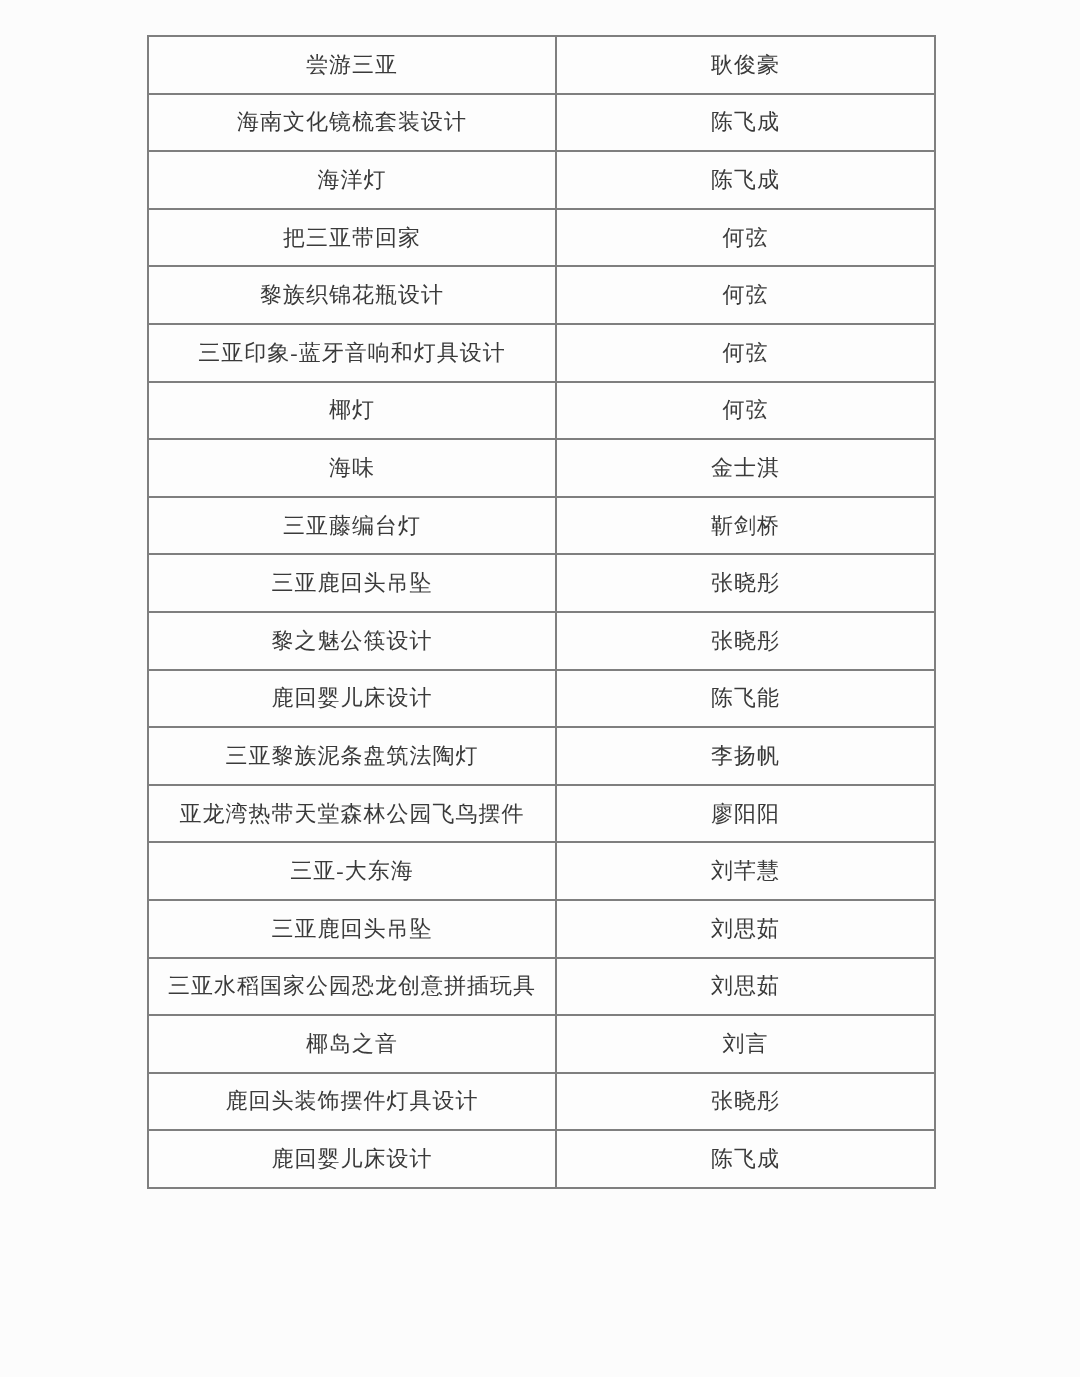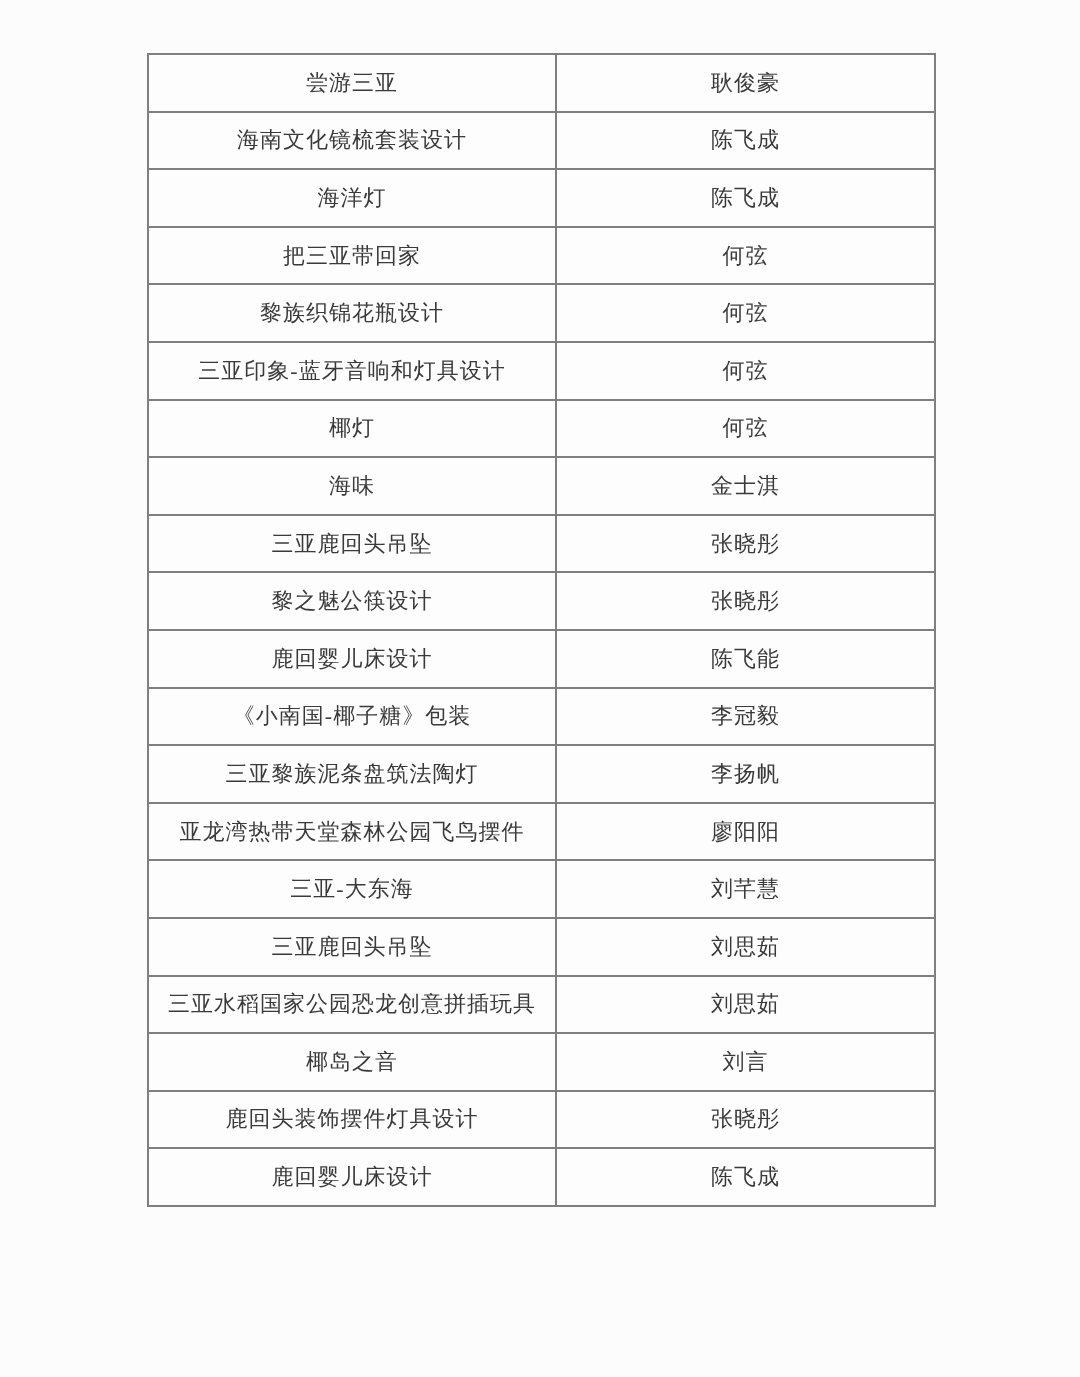--- a/index.html
+++ b/index.html
@@ -10,21 +10,21 @@
     width: 1080px;
     height: 1377px;
     background: #fcfcfc;
     font-family: "Liberation Serif", "DejaVu Serif", serif;
     position: relative;
     overflow: hidden;
   }
   .doc-table {
     position: absolute;
     left: 147px;
-    top: 53px;
+    top: 35px;
     width: 787px;
     border-collapse: collapse;
     table-layout: fixed;
   }
   .doc-table td {
     border: 2px solid #7f7f7f;
     height: 55.6px; 
     text-align: center;
     vertical-align: middle;
     font-size: 22px;
@@ -81,41 +81,41 @@
   <tr>
     <td>椰灯</td>
     <td>何弦</td>
   </tr>
 
   <tr>
     <td>海味</td>
     <td>金士淇</td>
   </tr>
 
+  <tr>
+    <td>三亚藤编台灯</td>
+    <td>靳剑桥</td>
+  </tr>
 
 
   <tr>
     <td>三亚鹿回头吊坠</td>
     <td>张晓彤</td>
   </tr>
 
   <tr>
     <td>黎之魅公筷设计</td>
     <td>张晓彤</td>
   </tr>
 
   <tr>
     <td>鹿回婴儿床设计</td>
     <td>陈飞能</td>
   </tr>
 
-  <tr>
-    <td>《小南国-椰子糖》包装</td>
-    <td>李冠毅</td>
-  </tr>
 
   <tr>
     <td>三亚黎族泥条盘筑法陶灯</td>
     <td>李扬帆</td>
   </tr>
 
   <tr>
     <td>亚龙湾热带天堂森林公园飞鸟摆件</td>
     <td>廖阳阳</td>
   </tr>

